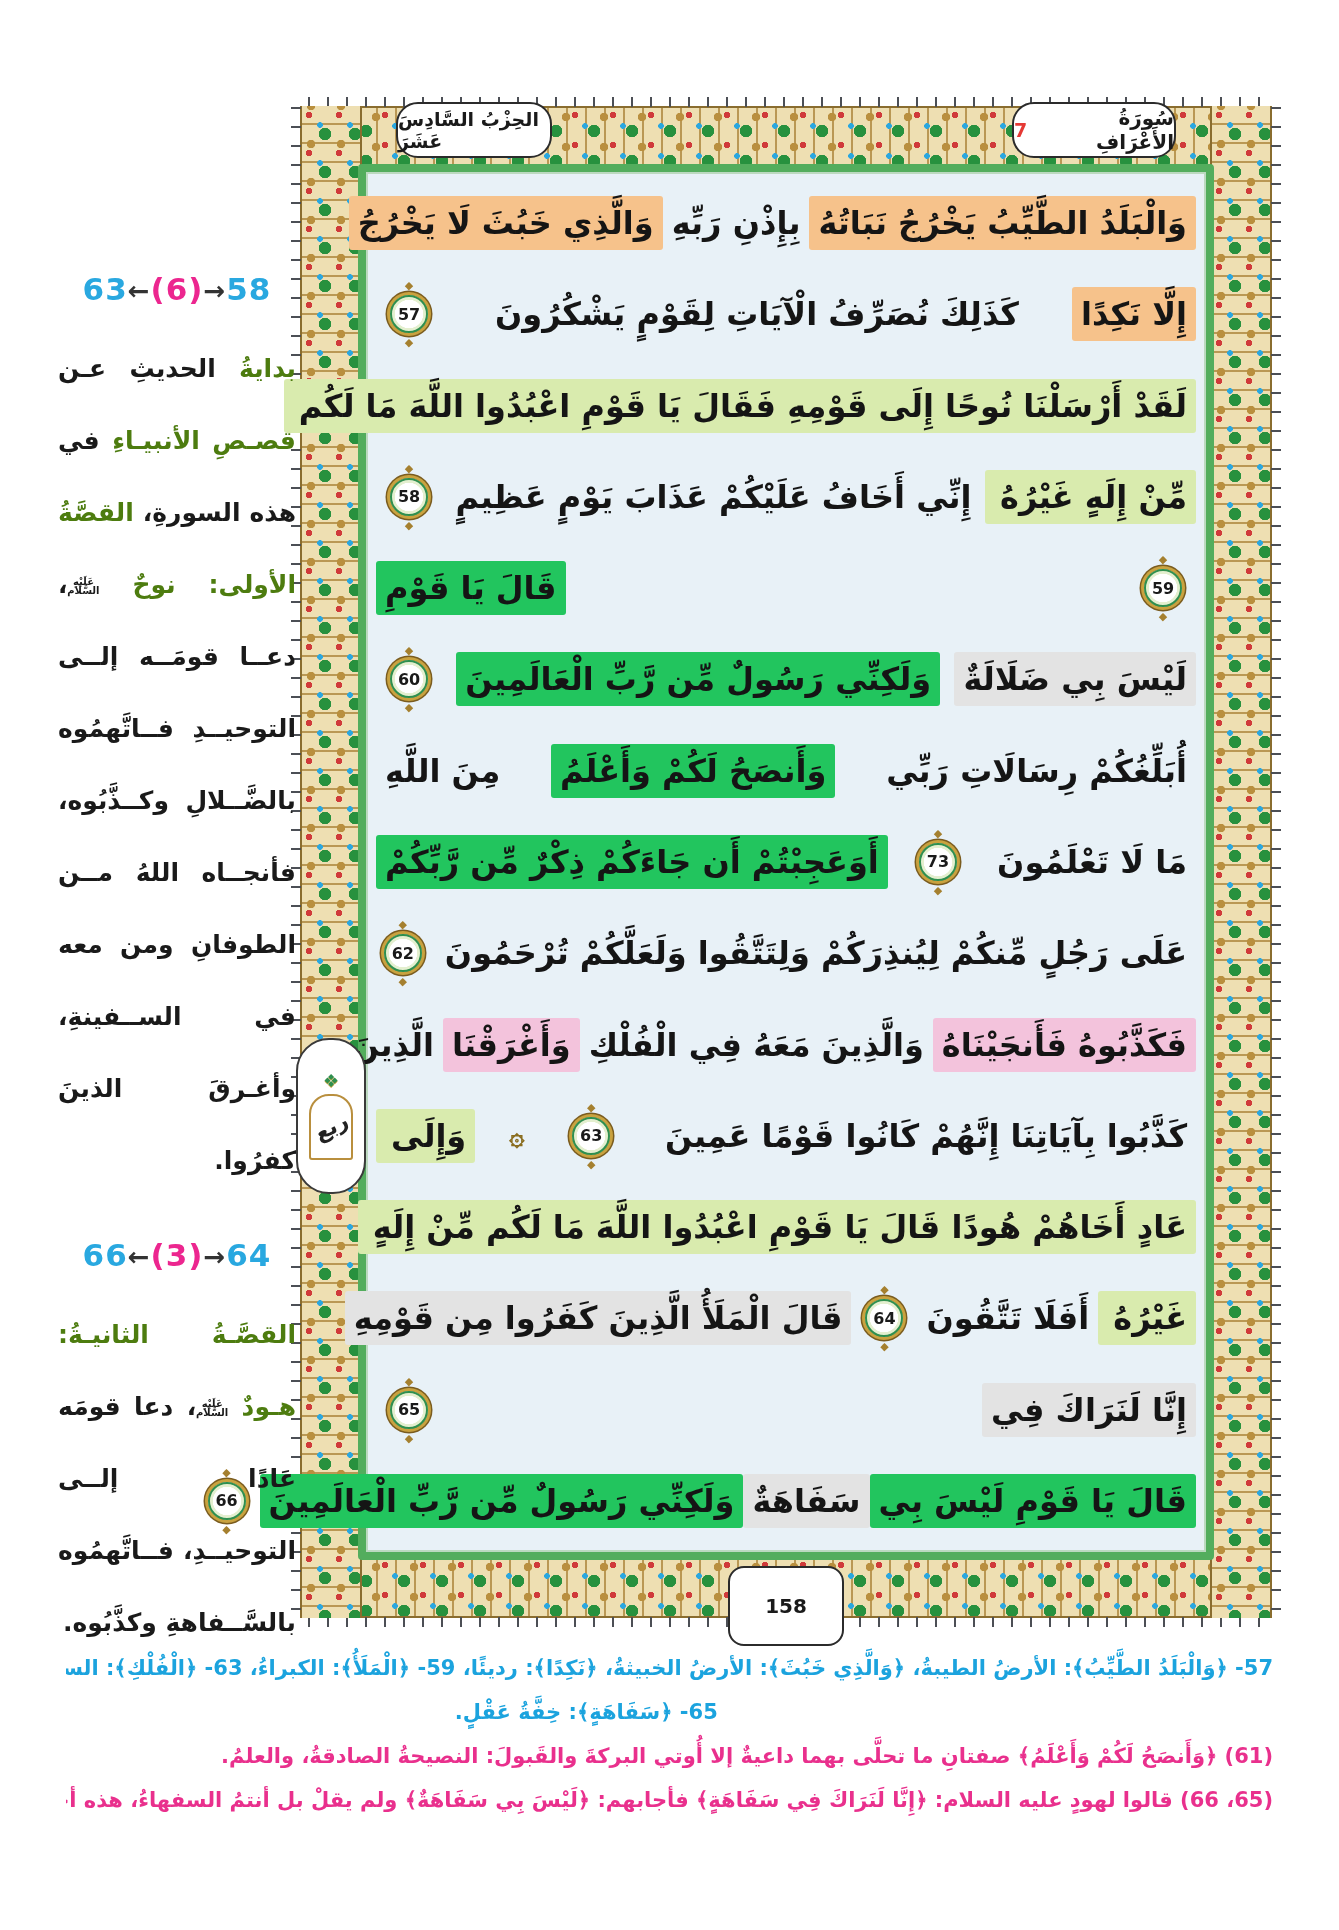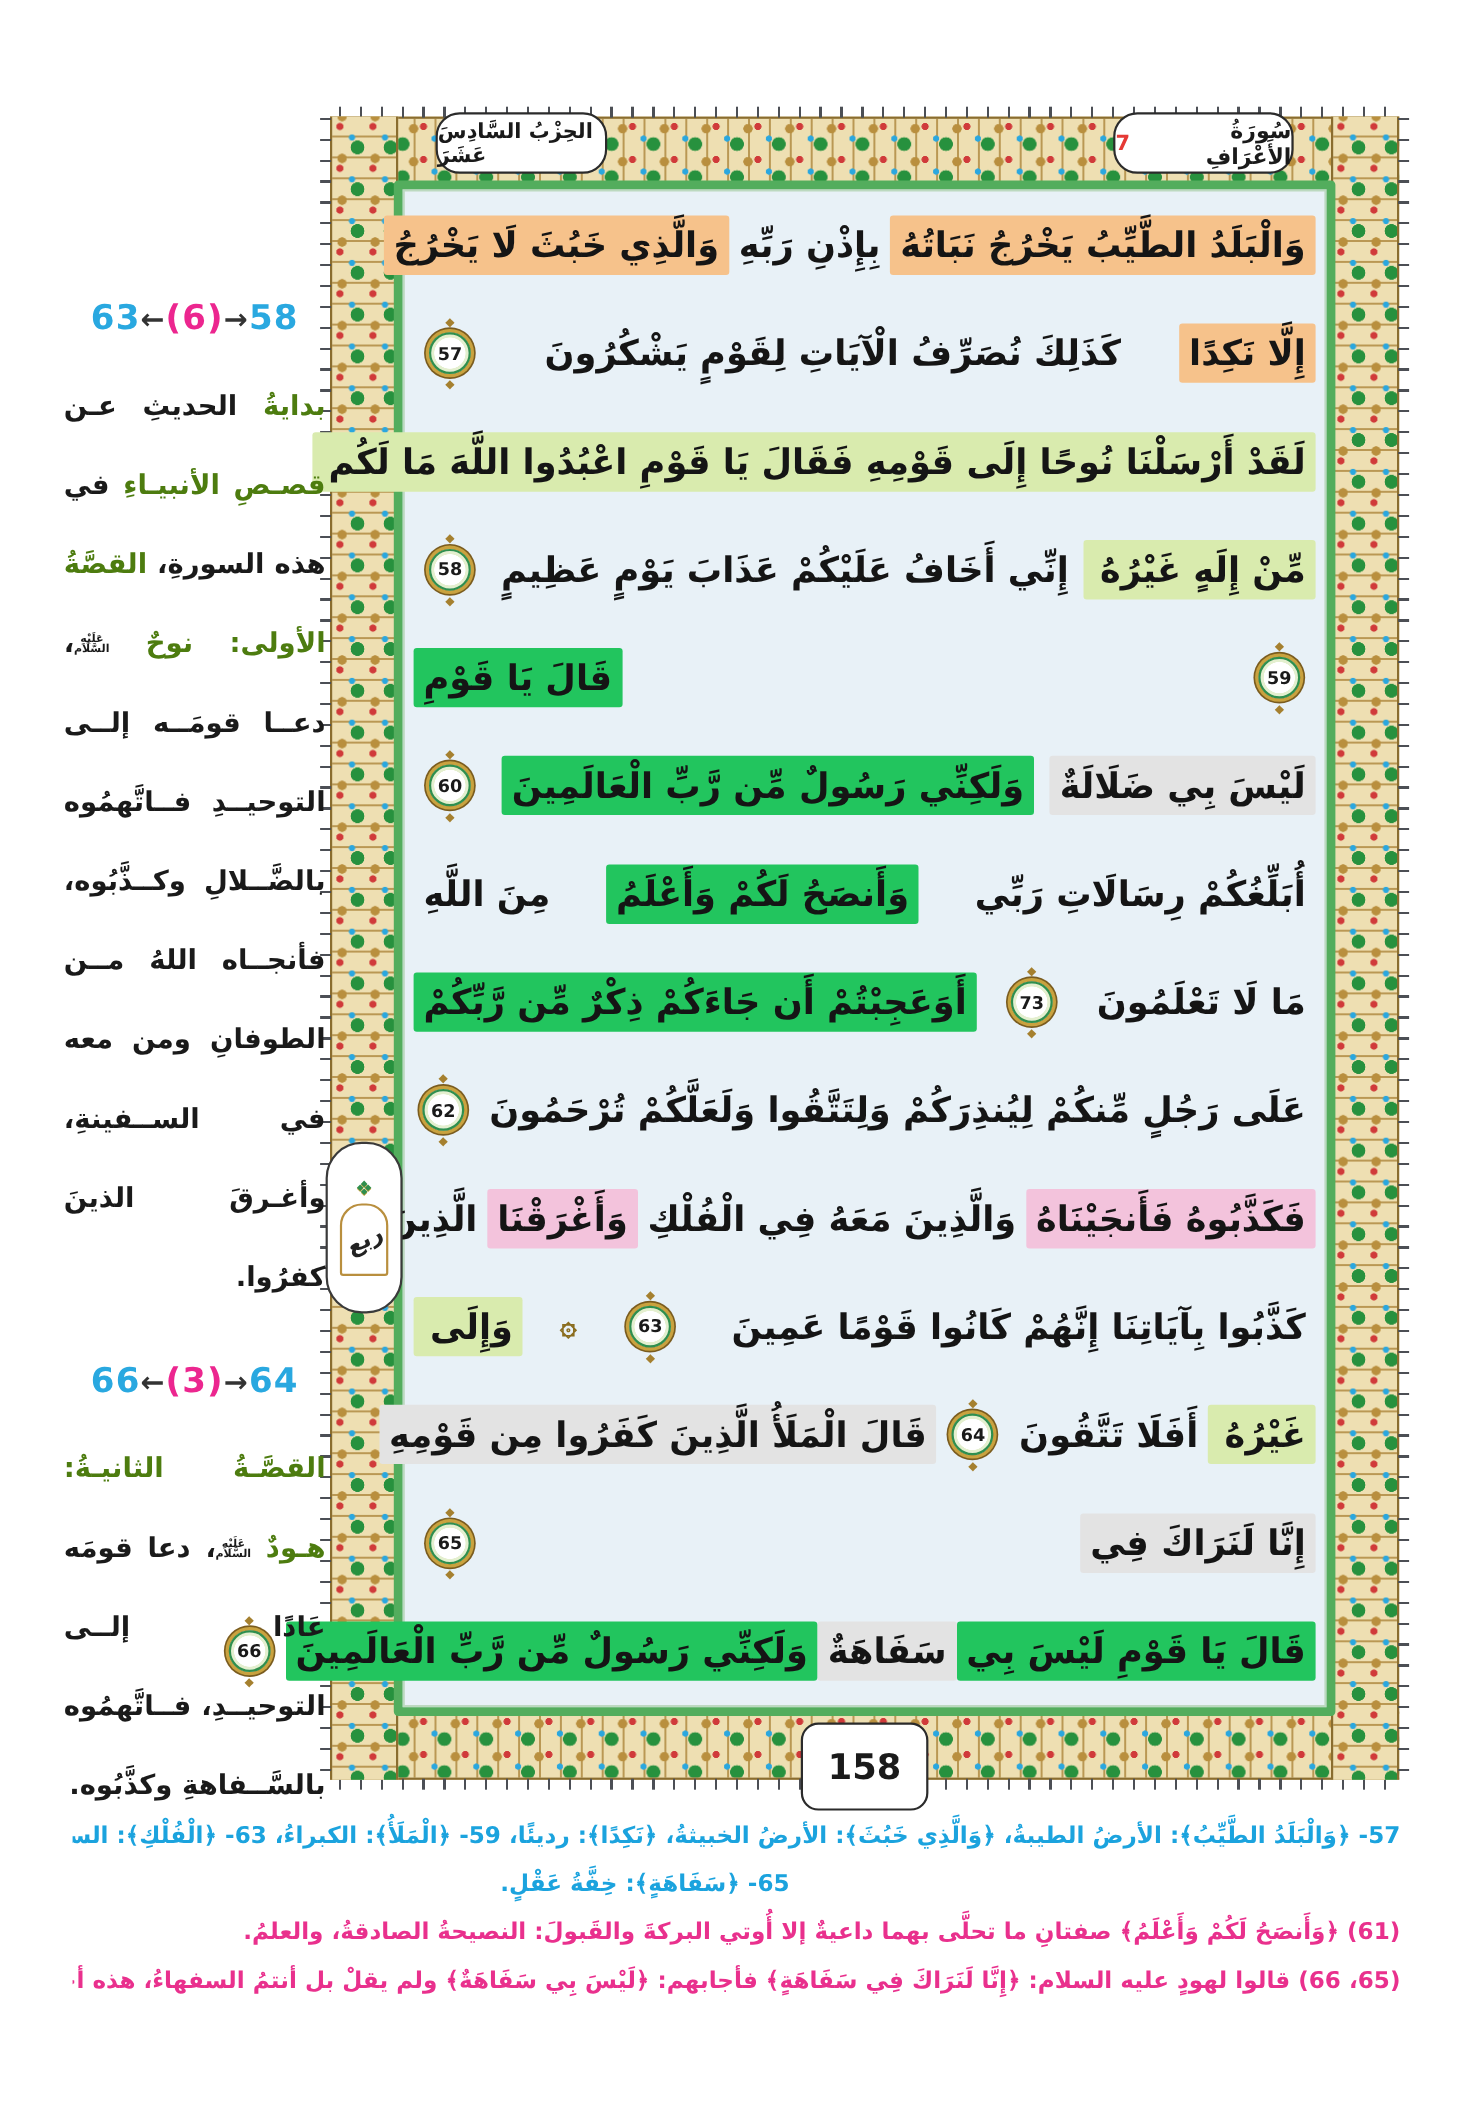--- a/index.html
+++ b/index.html
@@ -86,21 +86,21 @@
   .vmark::after{bottom:-17px;}
   
   .badge{
     position:absolute;background:#fff;border:2px solid #2b2b2b;border-radius:22px;
     display:flex;align-items:center;justify-content:center;gap:8px;
     font-weight:bold;color:#1a1a1a;z-index:5;
   }
   .badge-juz{left:96px;top:-4px;width:152px;height:52px;font-size:19px;justify-content:center;}
   .badge-surah{right:96px;top:-4px;width:160px;height:52px;font-size:20px;direction:rtl;}
   .badge-surah .s-num{color:#e53935;font-size:19px;}
-  .badge-page{left:50%;transform:translateX(-50%);bottom:-28px;width:112px;height:76px;border-radius:16px;font-size:32px;}
+  .badge-page{left:50%;transform:translateX(-50%);bottom:-28px;width:112px;height:76px;border-radius:16px;font-size:20px;}
   
   .rub{
     position:absolute;left:-4px;top:932px;width:66px;height:152px;z-index:6;
     background:#fff;border:2px solid #3a3a3a;border-radius:33px;
     display:flex;flex-direction:column;align-items:center;justify-content:center;gap:4px;
   }
   .rub .orn{color:#2f8f4e;font-size:18px;line-height:18px;text-shadow:0 1px 0 #c9a23f;}
   .rub .arch{
     width:40px;height:62px;border:2px solid #b98f3e;border-radius:20px 20px 3px 3px;
     display:flex;align-items:center;justify-content:center;
@@ -202,20 +202,23 @@
         <span class="qseg">وَالَّذِينَ مَعَهُ فِي الْفُلْكِ</span>
         <span class="qseg h-pink">وَأَغْرَقْنَا</span>
         <span class="qseg">الَّذِينَ</span>
       </div>
       <div class="qline">
         <span class="qseg">كَذَّبُوا بِآيَاتِنَا إِنَّهُمْ كَانُوا قَوْمًا عَمِينَ</span>
         <span class="vmark">63</span>
         <span class="qseg star">۞</span>
         <span class="qseg h-green">وَإِلَى</span>
       </div>
+      <div class="qline solo">
+        <span class="qseg h-green">عَادٍ أَخَاهُمْ هُودًا قَالَ يَا قَوْمِ اعْبُدُوا اللَّهَ مَا لَكُم مِّنْ إِلَهٍ</span>
+      </div>
       <div class="qline">
         <span class="qseg h-green">غَيْرُهُ</span>
         <span class="qseg">أَفَلَا تَتَّقُونَ</span>
         <span class="vmark">64</span>
         <span class="qseg h-gray">قَالَ الْمَلَأُ الَّذِينَ كَفَرُوا مِن قَوْمِهِ</span>
       </div>
       <div class="qline">
         <span class="qseg h-gray">إِنَّا لَنَرَاكَ فِي</span>
         <span class="vmark">65</span>
       </div>

